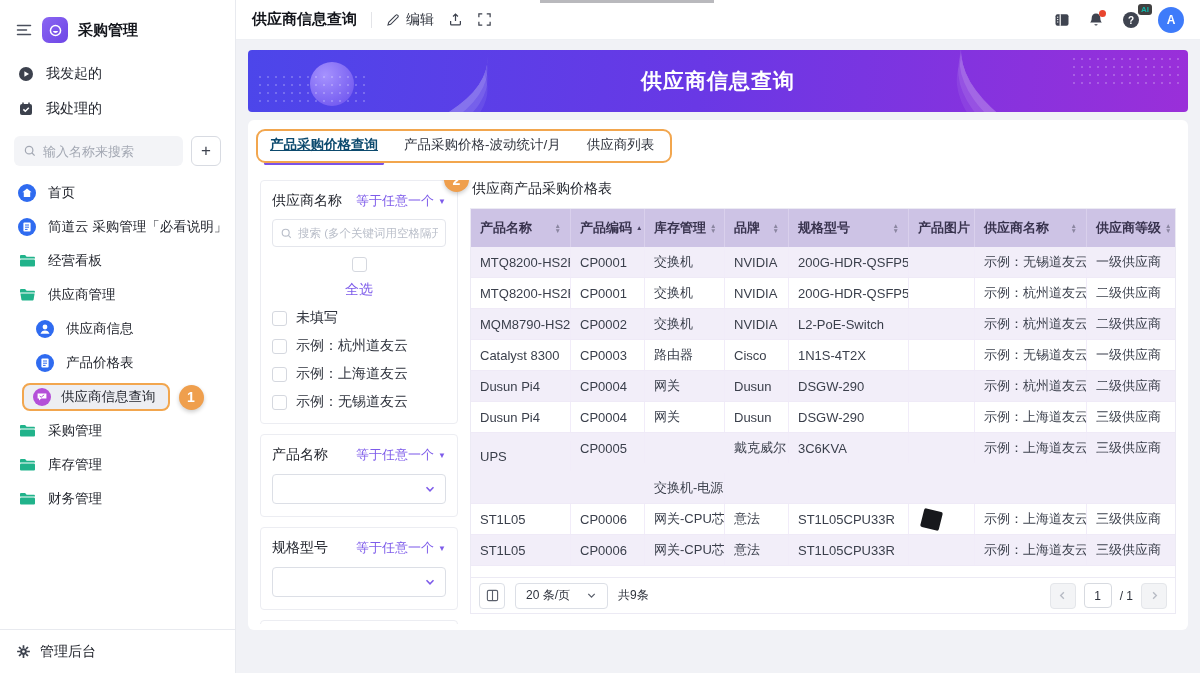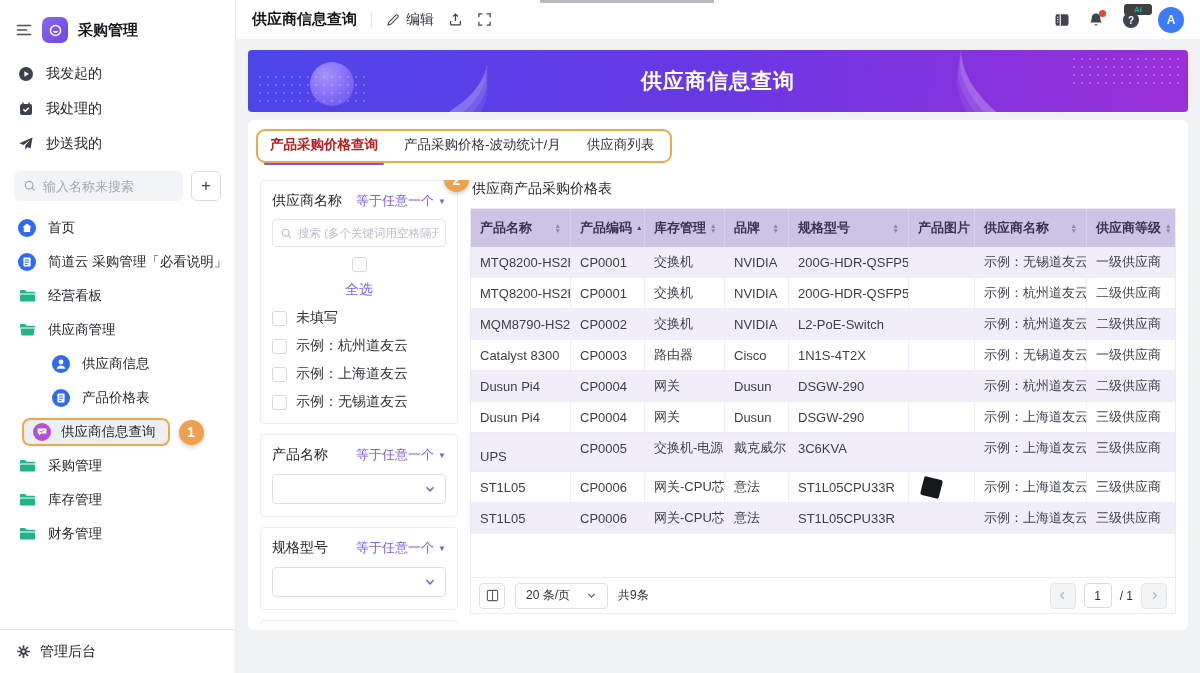--- a/index.html
+++ b/index.html
@@ -16,59 +16,59 @@
   .logo { width:26px; height:26px; border-radius:7px; background:linear-gradient(135deg,#8a66f2,#6e46e6); }
   .side-title { font-weight:bold; font-size:15px; color:#14161c; }
   .quick-item { display:flex; align-items:center; gap:12px; height:35px; padding:0 18px; cursor:pointer; }
   .search-row { display:flex; gap:8px; padding:10px 14px 4px; align-items:center; }
   .search-box { flex:1; height:30px; background:#f3f4f7; border-radius:6px; display:flex; align-items:center; gap:6px; padding:0 9px; color:#a3a8b3; }
   .search-box input { border:none; outline:none; background:transparent; width:100%; font-size:13px; color:#5a5f6b; font-family:inherit; }
   .search-box input::placeholder { color:#a3a8b3; }
   .add-btn { width:30px; height:30px; border:1px solid #d8dbe2; border-radius:6px; background:#fff; font-size:17px; color:#3c414d; cursor:pointer; }
   .nav { flex:1; overflow:hidden; padding-top:6px; }
   .nav-item { display:flex; align-items:center; gap:12px; height:34px; padding:0 18px; font-size:13.5px; white-space:nowrap; cursor:pointer; }
-  .nav-item.sub { padding-left:52px; }
+  .nav-item.sub { padding-left:36px; }
   .nav-item.active { padding-left:22px; gap:0; }
   .active-box { display:flex; align-items:center; gap:10px; border:2px solid #f2a64e; background:#edeef2; border-radius:8px; height:28px; padding:0 12px 0 9px; }
   .num-badge { width:25px; height:25px; border-radius:50%; background:#ef9f4d; color:#fff; font-weight:bold; font-size:14px; display:flex; align-items:center; justify-content:center; box-shadow:0 2px 4px rgba(0,0,0,.2); flex:none; }
   .nav-item .num-badge { margin-left:9px; }
   .side-footer { border-top:1px solid #e8eaef; height:44px; display:flex; align-items:center; gap:9px; padding:0 16px; }
 
   
   .main { flex:1; display:flex; flex-direction:column; min-width:0; }
   .topbar { height:40px; background:#fff; display:flex; align-items:center; padding:0 16px; gap:14px; border-bottom:1px solid #eef0f4; }
   .tb-title { font-weight:bold; font-size:15px; color:#14161c; }
   .tb-divider { width:1px; height:16px; background:#e3e4e8; }
   .tb-edit { display:flex; gap:6px; align-items:center; color:#2e323c; cursor:pointer; }
   .tb-iconbtn { cursor:pointer; display:inline-flex; }
   .tb-right { margin-left:auto; display:flex; align-items:center; gap:18px; }
   .bell-wrap { position:relative; }
   .bell-dot { position:absolute; top:-2px; right:-2px; width:7px; height:7px; border-radius:50%; background:#e8452e; }
   .help-wrap { position:relative; }
-  .ai-badge { position:absolute; top:-7px; right:-12px; background:#404040; color:#0fb5a8; font-size:8px; font-weight:bold; padding:1px 10px; border-radius:3px; }
+  .ai-badge { position:absolute; top:-7px; right:-12px; background:#404040; color:#0fb5a8; font-size:8px; font-weight:bold; padding:1px 3px; border-radius:3px; }
   .avatar { width:26px; height:26px; border-radius:50%; background:#3e7bfa; color:#fff; font-size:12px; font-weight:bold; cursor:pointer; }
 
   .content { flex:1; background:#f1f2f6; padding:10px 12px; position:relative; min-height:0; }
 
   
   .banner { height:62px; border-radius:4px; background:linear-gradient(95deg,#4c46ea 0%,#6938e5 48%,#9a2fd9 100%); position:relative; overflow:hidden; display:flex; align-items:center; justify-content:center; }
   .banner-title { color:#fff; font-size:21px; font-weight:bold; letter-spacing:1px; position:relative; z-index:2; }
   .deco-sphere { position:absolute; left:62px; top:12px; width:44px; height:44px; border-radius:50%; background:radial-gradient(circle at 35% 30%, rgba(170,150,255,.95), rgba(120,85,240,.55)); }
   .deco-wave-l { position:absolute; left:-60px; top:-54px; width:300px; height:150px; border-radius:50%; border-bottom:1px solid rgba(255,255,255,.30); box-shadow:0 10px 0 -1px rgba(255,255,255,.12), 0 20px 0 -2px rgba(255,255,255,.10), 0 30px 0 -3px rgba(255,255,255,.08); transform:rotate(-6deg); }
   .deco-wave-r { position:absolute; right:-70px; top:-60px; width:300px; height:170px; border-radius:50%; border-bottom:1px solid rgba(255,255,255,.28); box-shadow:0 10px 0 -1px rgba(255,255,255,.12), 0 20px 0 -2px rgba(255,255,255,.09), 0 30px 0 -3px rgba(255,255,255,.07); transform:rotate(14deg); }
   .deco-grid { position:absolute; left:8px; bottom:5px; width:110px; height:34px; background-image:radial-gradient(rgba(255,255,255,.4) 1px, transparent 1.3px); background-size:8px 8px; opacity:.55; }
   .deco-grid.r { left:auto; right:8px; top:5px; bottom:auto; }
 
   
   .card { background:#fff; border-radius:6px; margin-top:8px; height:510px; position:relative; padding:10px 12px; }
   .tabs-wrap { position:relative; width:fit-content; margin-left:2px; }
   .tabs { display:flex; gap:26px; align-items:flex-end; padding:6px 10px 8px 8px; }
   .tabs-annotation { position:absolute; inset:-1px -8px 3px -6px; border:2px solid #f2a64e; border-radius:9px; pointer-events:none; }
   .tab { font-size:13.5px; color:#2e323c; position:relative; padding-bottom:4px; cursor:pointer; white-space:nowrap; }
-  .tab.active { color:#b91c1c; font-weight:bold; }
+  .tab.active { color:#0c4a6e; font-weight:bold;text-decoration:underline; }
   .tab.active::after { content:""; position:absolute; left:-6px; right:-6px; bottom:-7px; height:3px; border-radius:2px; background:#7b52e8; }
 
   .card-body { display:flex; gap:12px; margin-top:14px; height:444px; overflow:hidden; }
 
   
   .filter-col { width:198px; display:flex; flex-direction:column; gap:10px; flex:none; }
   .filter-section { border:1px solid #ecedf2; border-radius:4px; padding:11px 11px 12px; position:relative; }
   .filter-head { display:flex; justify-content:space-between; align-items:center; color:#23262e; }
   .op-link { color:#7d5bea; font-size:13px; display:flex; gap:4px; align-items:center; cursor:pointer; white-space:nowrap; }
   .op-caret { font-size:8px; color:#7d5bea; }
@@ -141,28 +141,20 @@
         <div class="quick-item">
           <span class="ic">
             <svg viewBox="0 0 16 16" width="16" height="16">
               <path d="M5 1.4v2.4M11 1.4v2.4" stroke="#3c414d" stroke-width="1.5"></path>
               <rect x="2" y="3" width="12" height="11" rx="2" fill="#3c414d"></rect>
               <path d="M5.4 8.4l1.9 1.9 3.5-3.6" stroke="#fff" stroke-width="1.5" fill="none"></path>
             </svg>
           </span>
           <span>我处理的</span>
         </div>
-        <div class="quick-item">
-          <span class="ic">
-            <svg viewBox="0 0 16 16" width="16" height="16">
-              <path d="M14.6 1.4L1.3 7.2l4.3 1.8 6.2-5-4.6 5.7.2 4.1 2-2.7 3.1 1.5z" fill="#3c414d"></path>
-            </svg>
-          </span>
-          <span>抄送我的</span>
-        </div>
       </div>
 
     <div class="search-row">
       <div class="search-box">
         <span class="ic">
             <svg viewBox="0 0 16 16" width="14" height="14">
               <circle cx="7" cy="7" r="4.3" fill="none" stroke="#a3a8b3" stroke-width="1.4"></circle>
               <path d="M10.3 10.3l3 3" stroke="#a3a8b3" stroke-width="1.4"></path>
             </svg>
           </span>
@@ -554,21 +546,21 @@
                     <div class="td" style="width: 80px;">网关</div>
                     <div class="td" style="width: 64px;">Dusun</div>
                     <div class="td" style="width: 120px;">DSGW-290</div>
                     <div class="td" style="width: 66px;"></div>
                     <div class="td" style="width: 112px;">示例：上海道友云</div>
                     <div class="td" style="flex: 1 1 0%;">三级供应商</div>
                   </div>
                   <div class="tr striped">
                     <div class="td" style="width: 100px; margin-top: 8px;">UPS</div>
                     <div class="td" style="width: 74px;">CP0005</div>
-                    <div class="td" style="width: 80px;">交换机-电源</div>
+                    <div class="td" style="width: 80px; margin-top: 40px;">交换机-电源</div>
                     <div class="td" style="width: 64px;">戴克威尔</div>
                     <div class="td" style="width: 120px;">3C6KVA</div>
                     <div class="td" style="width: 66px;"></div>
                     <div class="td" style="width: 112px;">示例：上海道友云</div>
                     <div class="td" style="flex: 1 1 0%;">三级供应商</div>
                   </div>
                   <div class="tr">
                     <div class="td" style="width: 100px;">ST1L05</div>
                     <div class="td" style="width: 74px;">CP0006</div>
                     <div class="td" style="width: 80px;">网关-CPU芯片</div>

